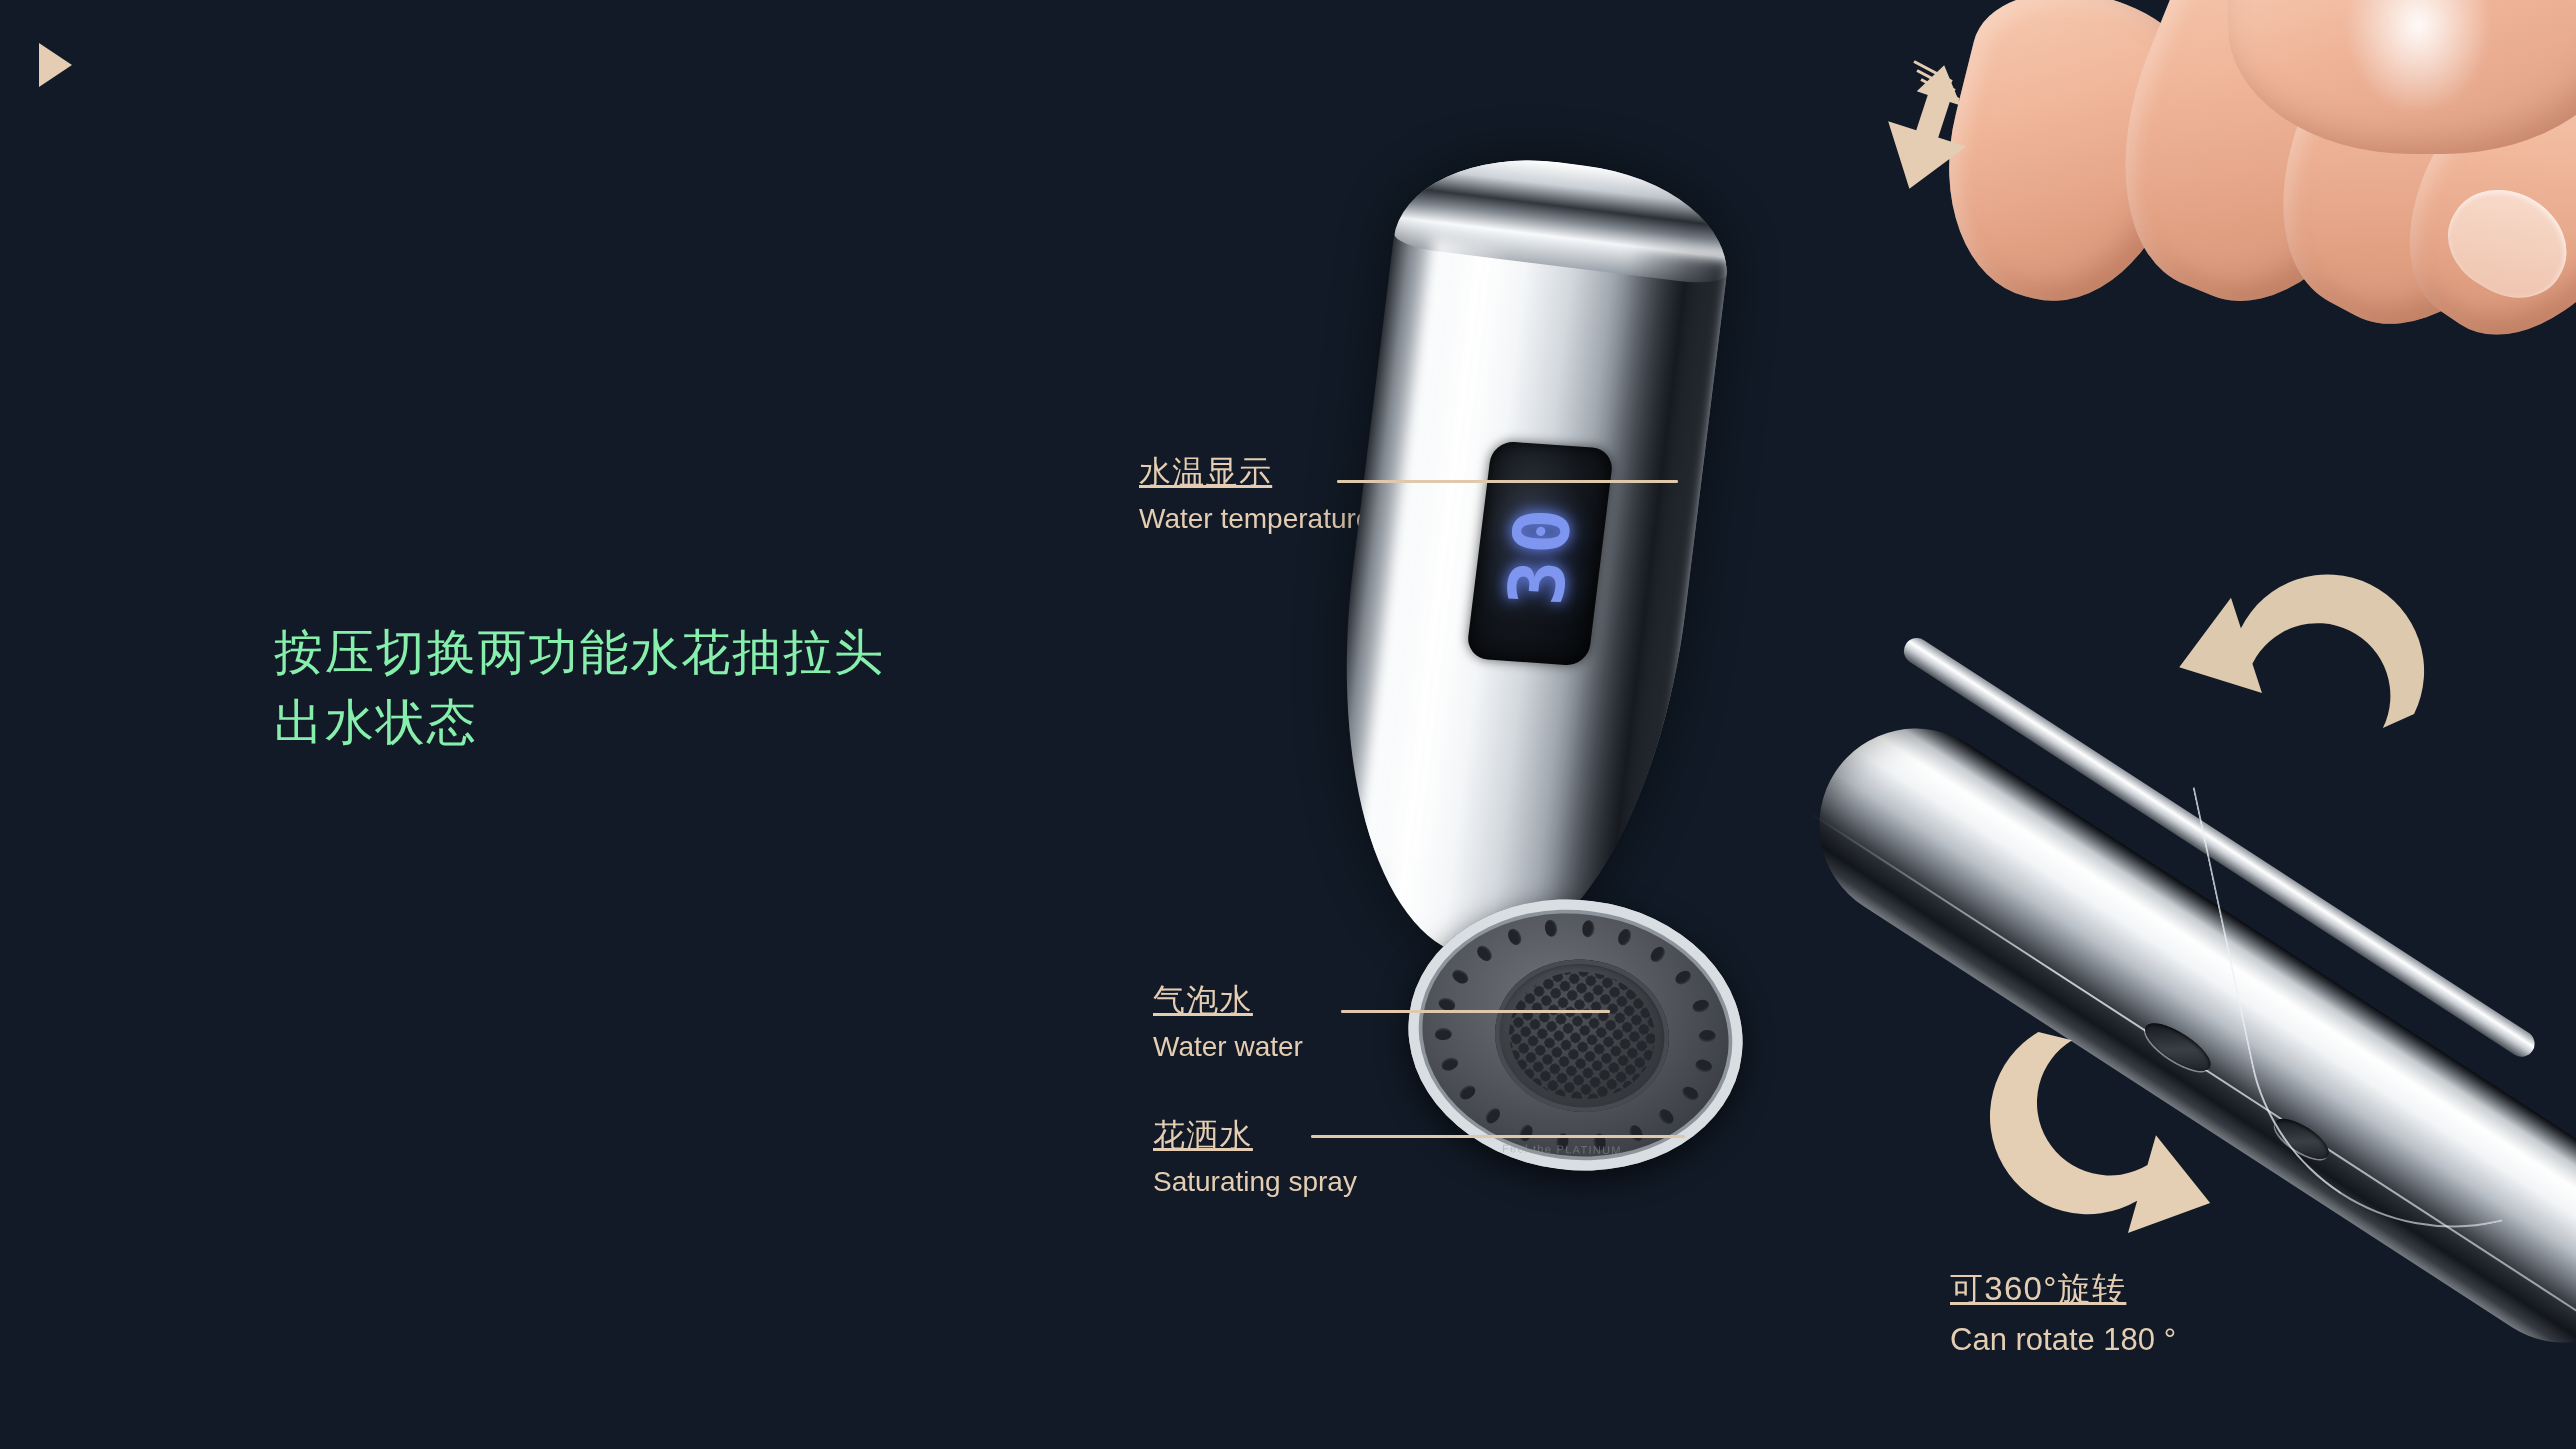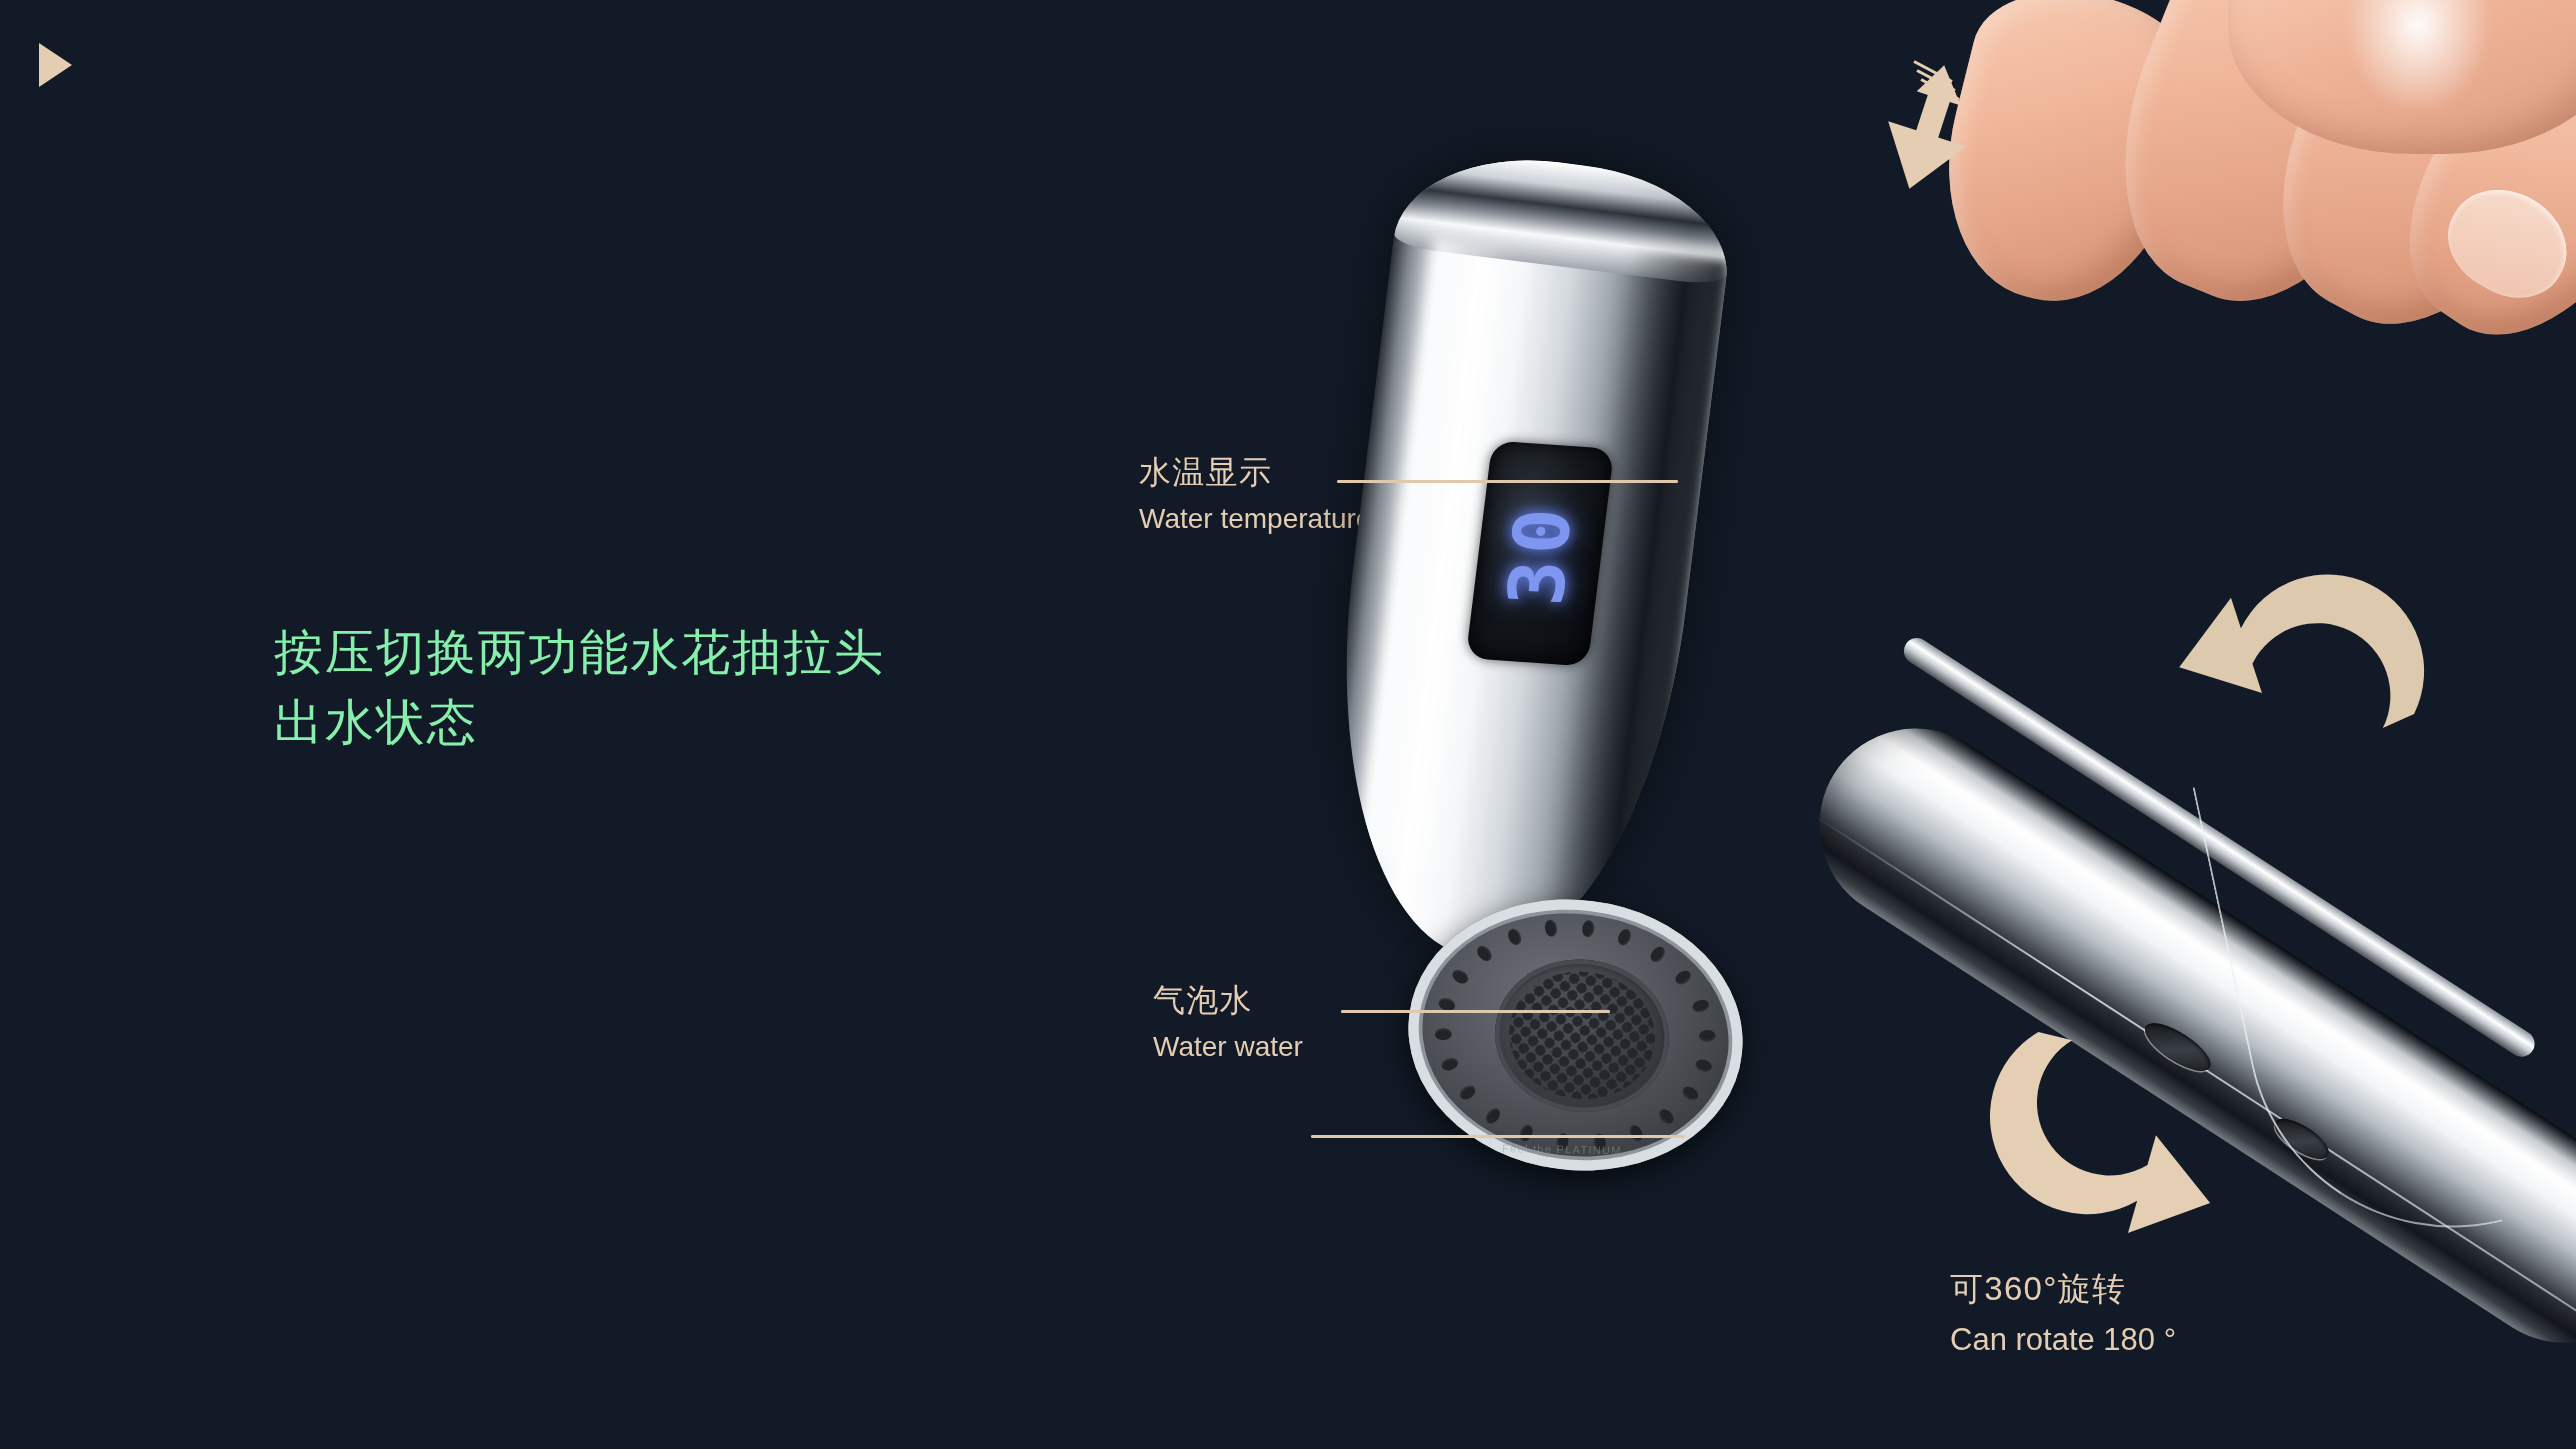--- a/index.html
+++ b/index.html
@@ -38,21 +38,21 @@
     letter-spacing:1.9px; white-space:nowrap; font-weight:400;
   }
   .copy-en{
     margin-top:57px; font-size:30px; color:#e4cdb2;
     line-height:1.62; white-space:nowrap; font-weight:400;
   }
   
   .callout{ position:absolute; }
   .callout .cn{
     font-size:32px; color:#e4cdb2; white-space:nowrap;
-    letter-spacing:1.3px; line-height:1;
+    letter-spacing:1.3px; line-height:1;text-decoration:underline;
   }
   .callout .en{
     font-size:28px; color:#e4cdb2; white-space:nowrap;
     line-height:1; margin-top:16.7px;
   }
   .co-temp { left:1139px; top:456px; }
   .co-bub  { left:1153px; top:984px; }
   .co-sat  { left:1153px; top:1119px; }
   .co-rot  { left:1950px; top:1229px; }
   .co-rot .cn{ font-size:33px;margin-top:43px; }
@@ -405,20 +405,24 @@
   <div class="callout co-temp">
     <div class="cn">水温显示</div>
     <div class="en">Water temperature display</div>
   </div>
 
   <div class="callout co-bub">
     <div class="cn">气泡水</div>
     <div class="en">Water water</div>
   </div>
 
+  <div class="callout co-sat">
+    <div class="cn">花洒水</div>
+    <div class="en">Saturating spray</div>
+  </div>
 
   <div class="callout co-rot">
     <div class="cn">可360°旋转</div>
     <div class="en">Can rotate 180 °</div>
   </div>
 
 </div>
 
 
 </body></html>

